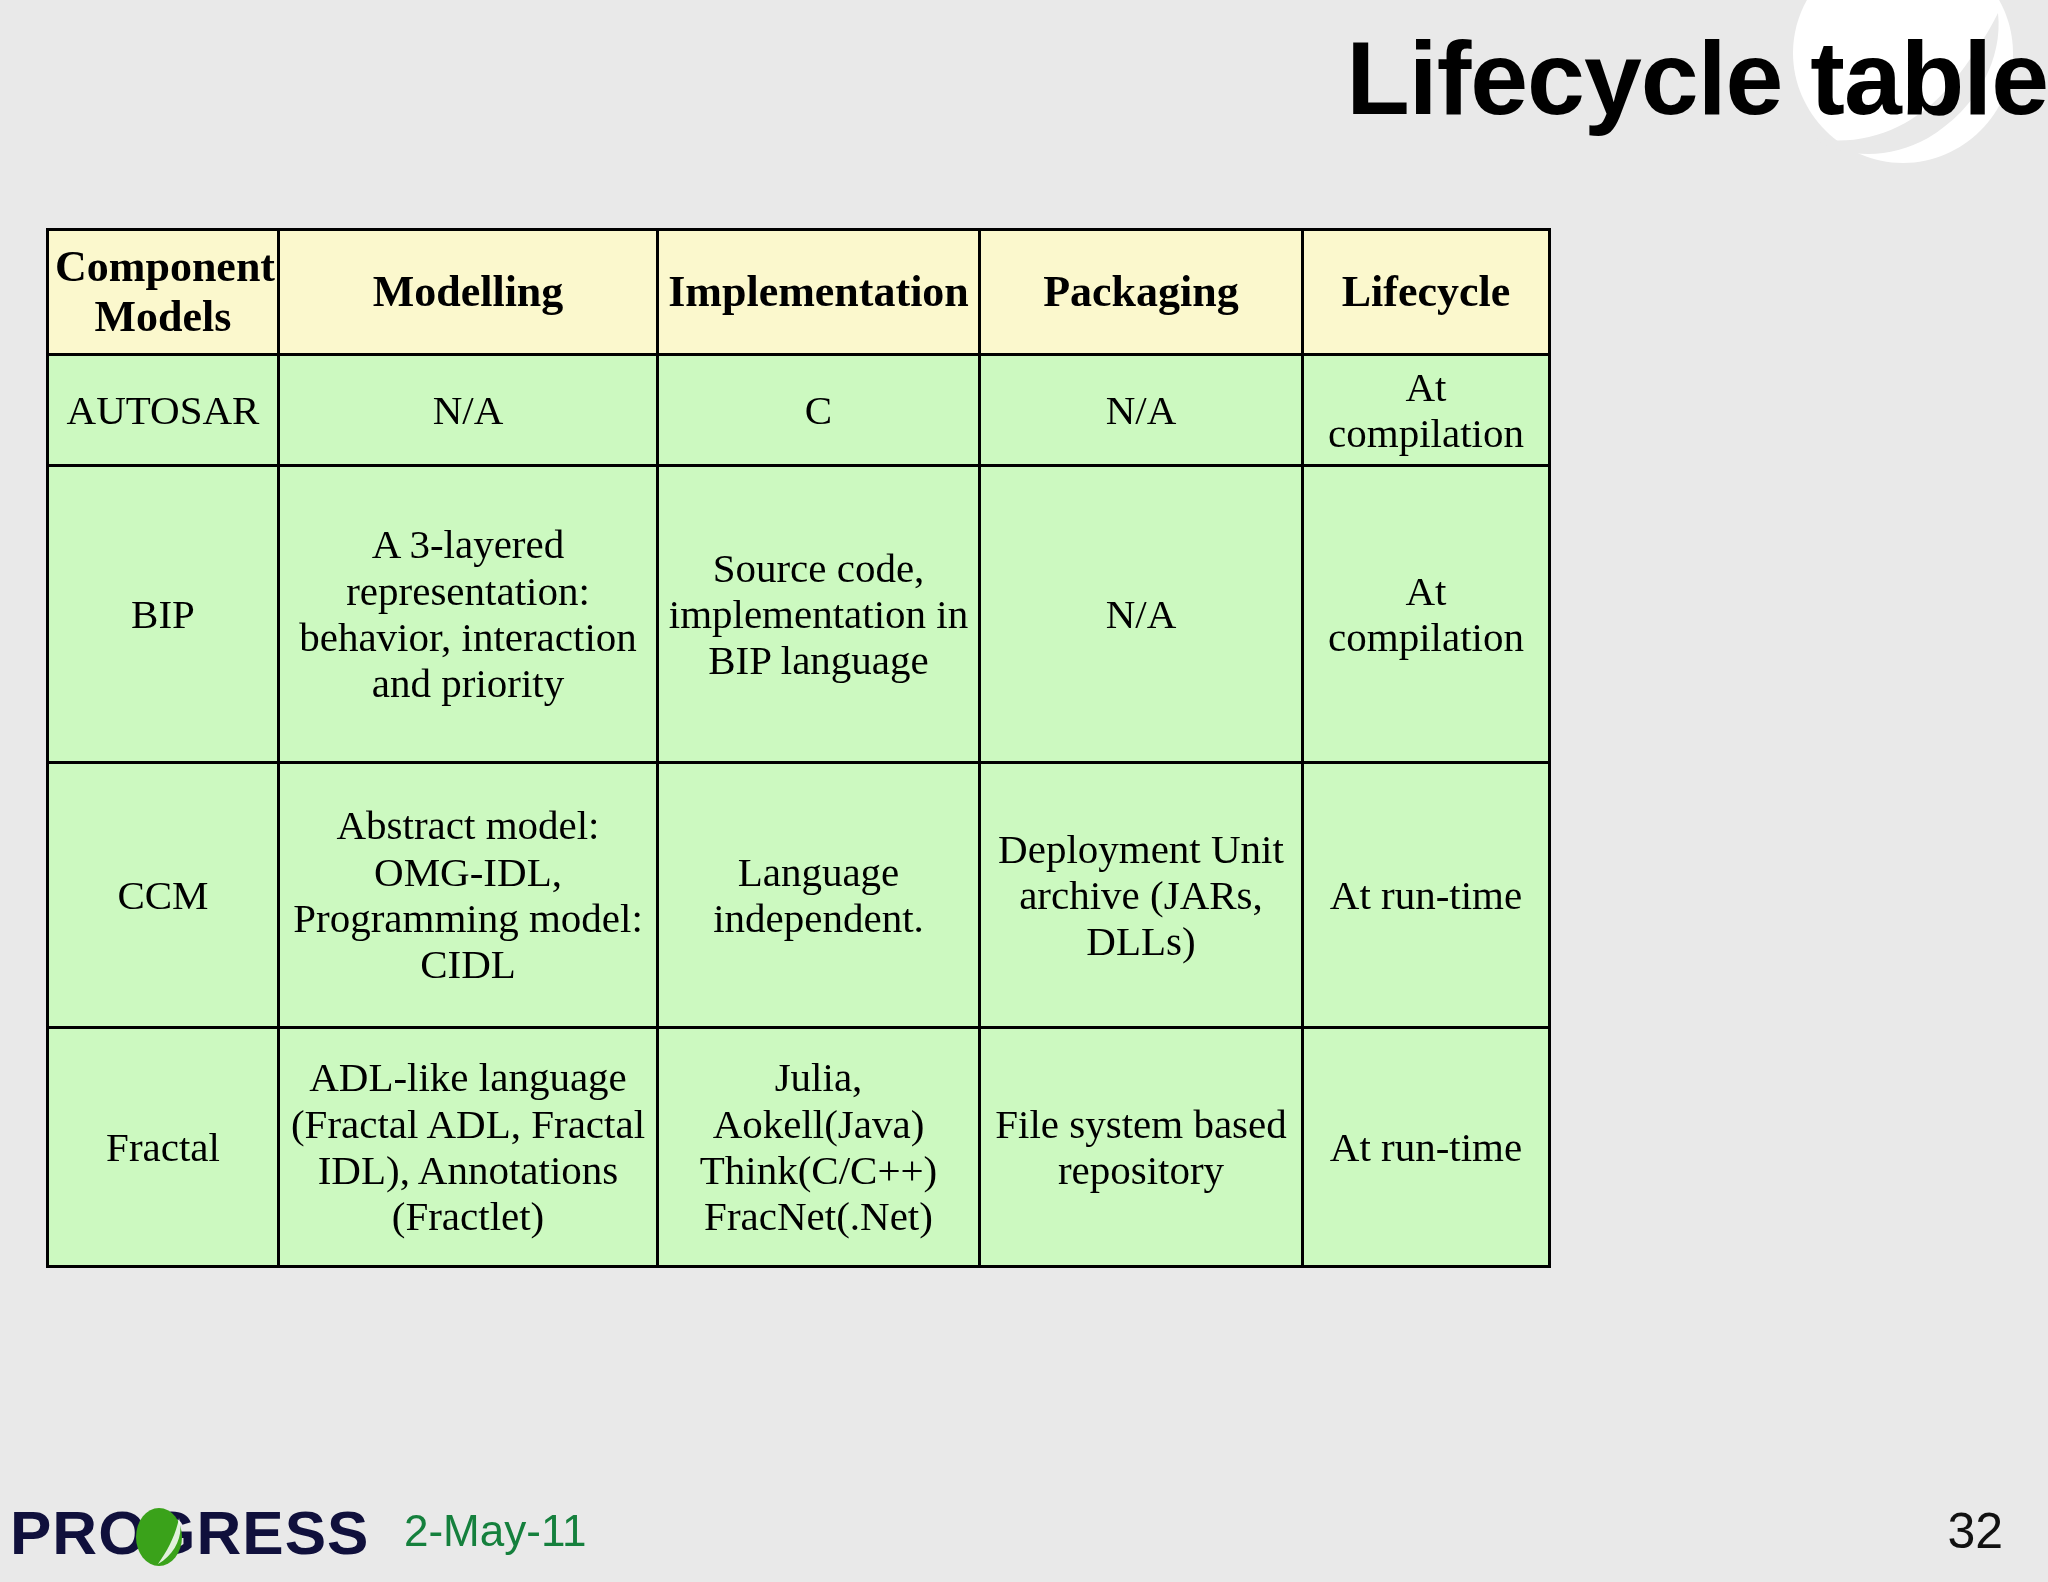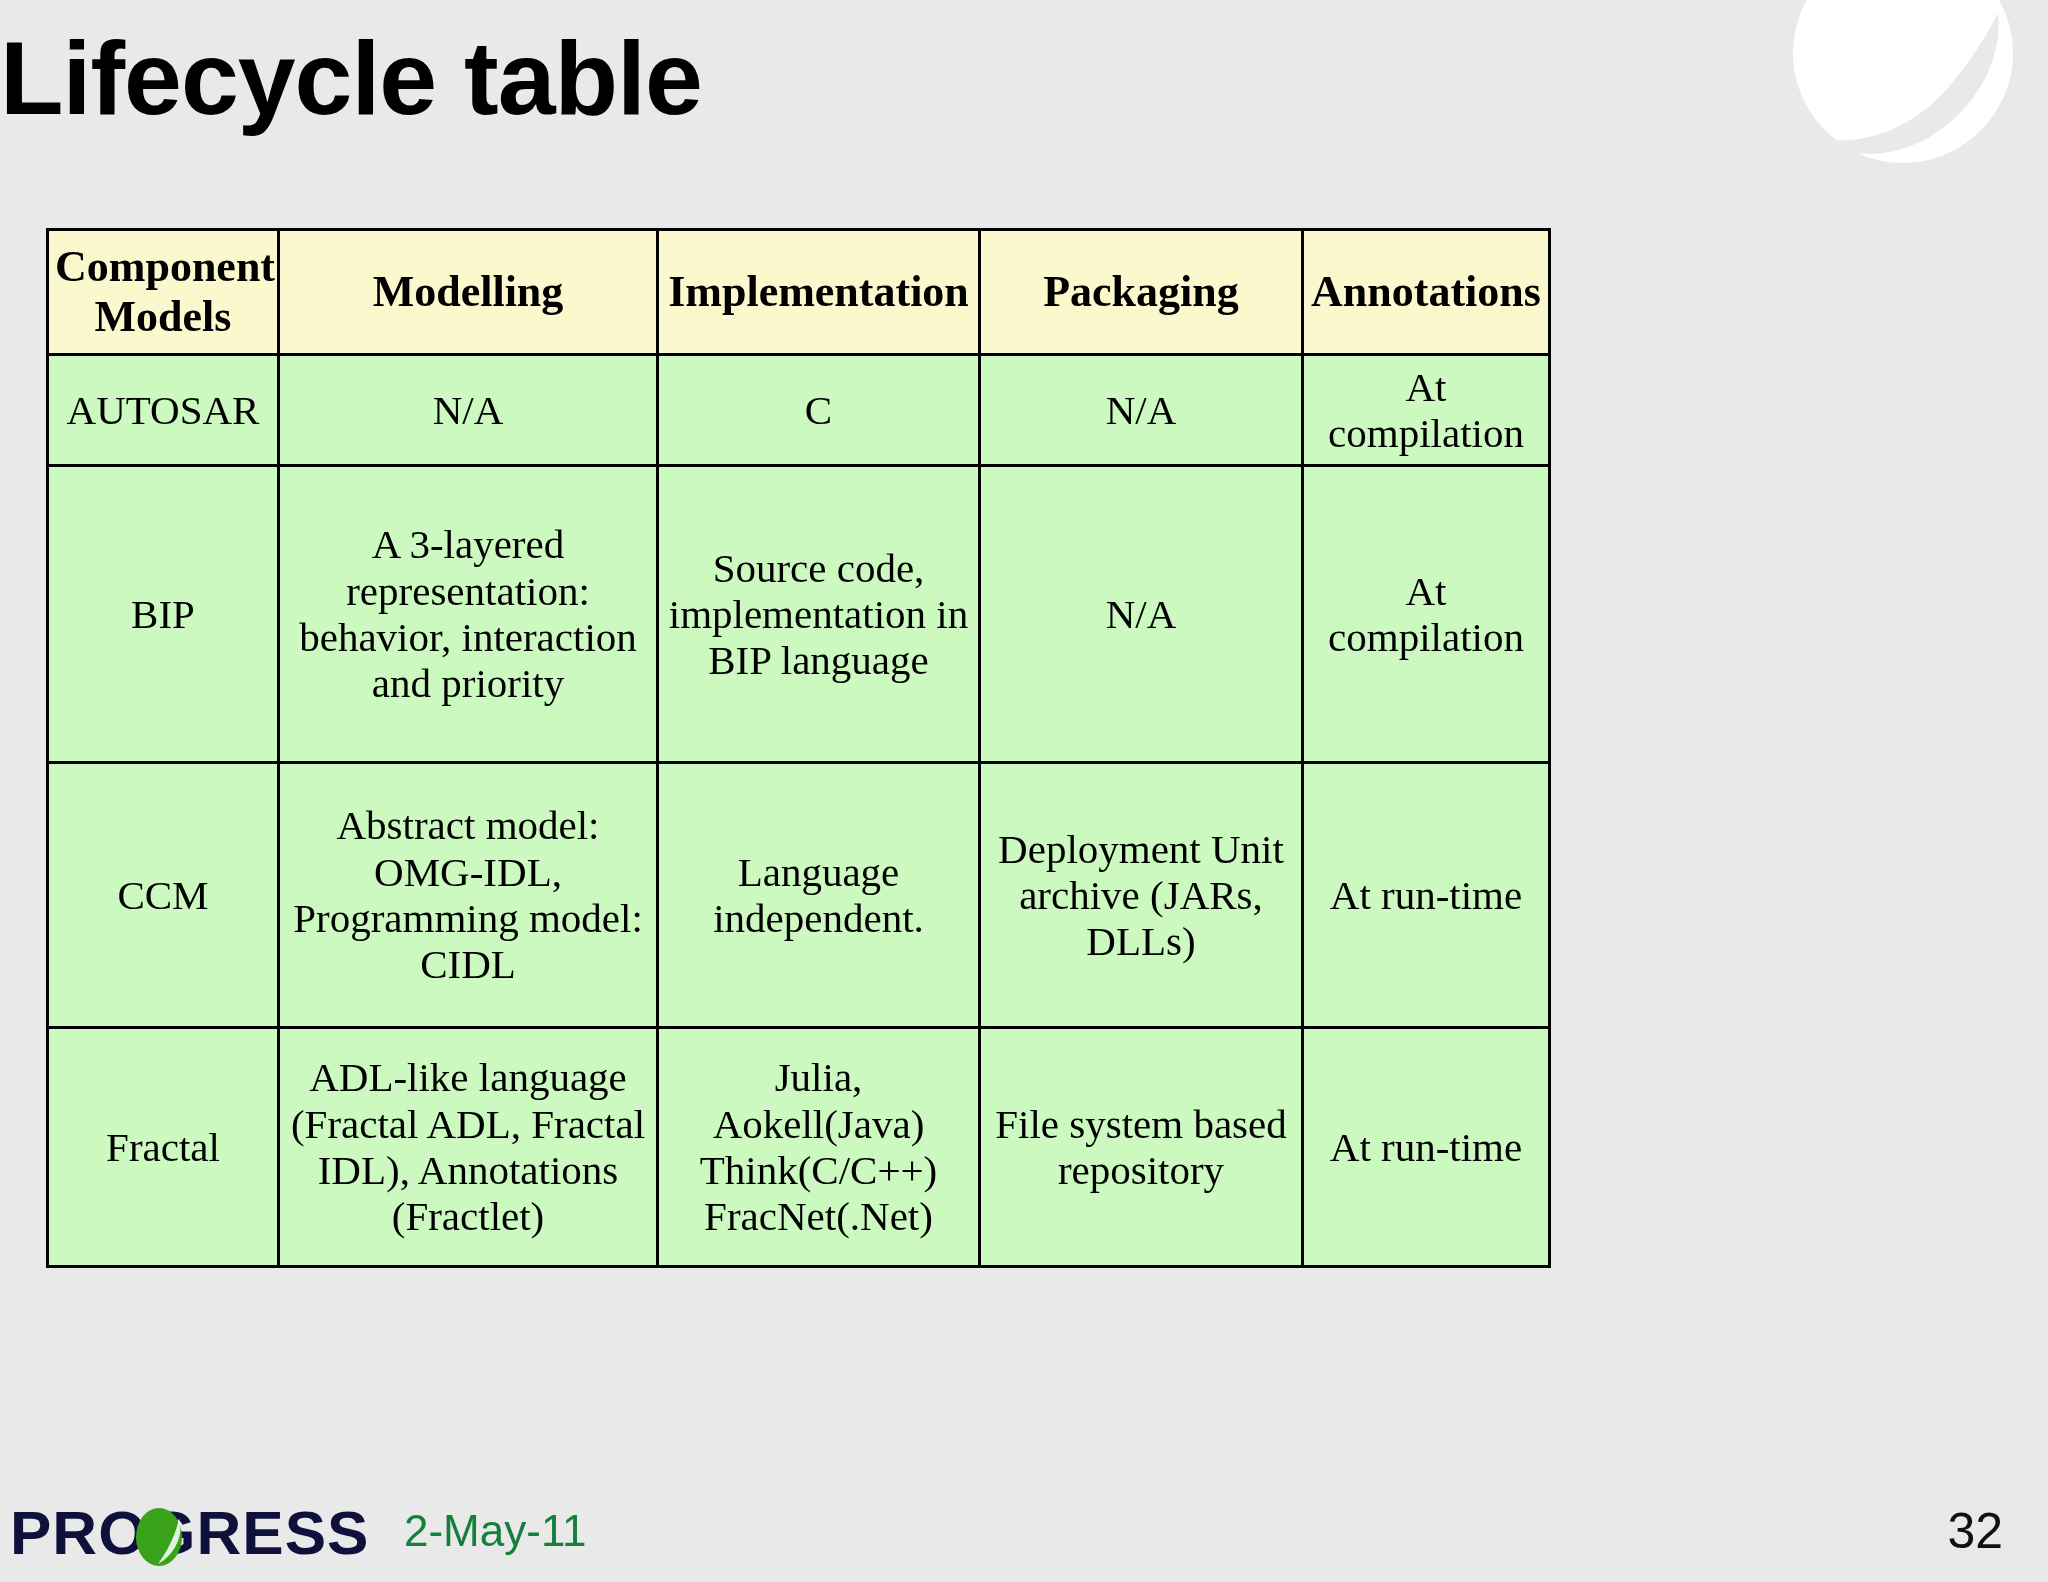--- a/index.html
+++ b/index.html
@@ -25,21 +25,21 @@
     height: 250px;
     pointer-events: none;
   }
 
   
   #title {
     position: absolute;
     left: 0;
     top: 24px;
     width: 2048px;
-    text-align: left;
+    text-align: right;
     font-family: "Liberation Sans", "DejaVu Sans", sans-serif;
     font-weight: bold;
     font-size: 104px;
     line-height: 1.05;
     letter-spacing: -1px;
     color: #000000;
     white-space: nowrap;
   }
 
   
@@ -165,21 +165,21 @@
       </colgroup>
       <thead>
         <tr>
           <th>
             <span>Component</span><br>
             <span>Models</span>
           </th>
           <th>Modelling</th>
           <th>Implementation</th>
           <th>Packaging</th>
-          <th>Annotations</th>
+          <th>Lifecycle</th>
         </tr>
       </thead>
       <tbody>
 
         <tr>
           <td class="row-autosar">AUTOSAR</td>
           <td class="row-autosar">N/A</td>
           <td class="row-autosar">C</td>
           <td class="row-autosar va-bottom">N/A</td>
           <td class="row-autosar">At compilation</td>

